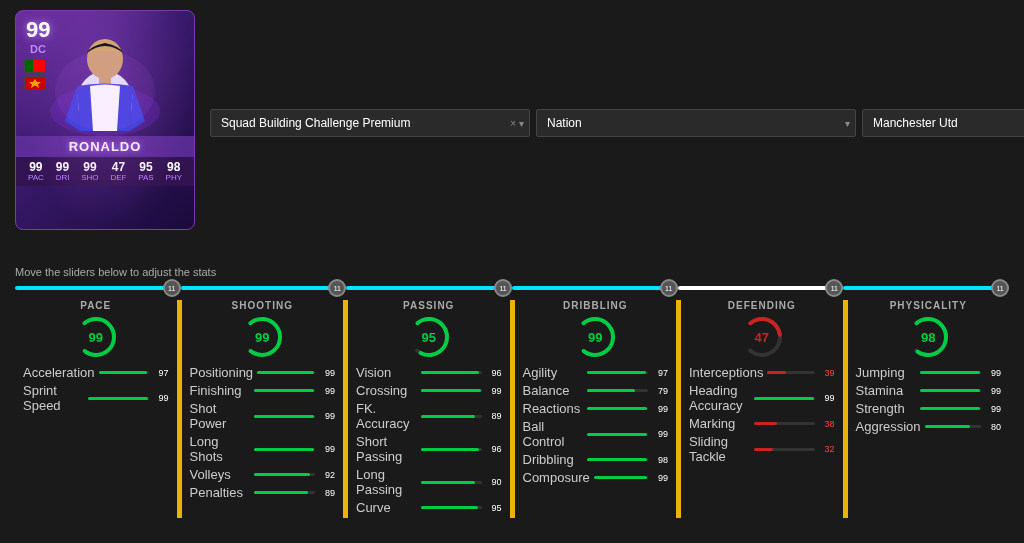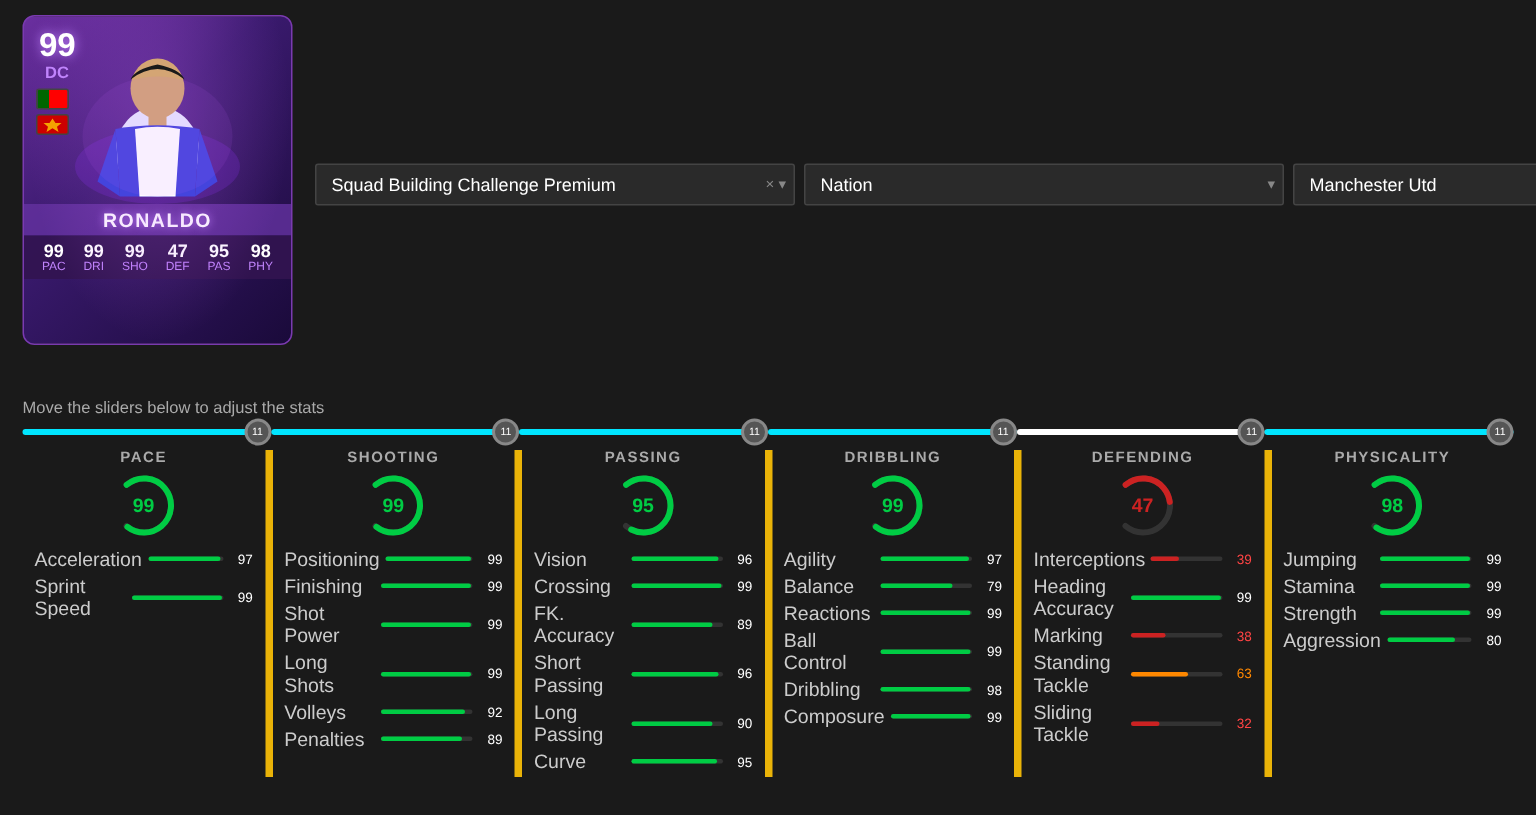--- a/index.html
+++ b/index.html
@@ -739,27 +739,20 @@
             <span class="stat-line-val">99</span>
           </div>
           <div class="stat-line">
             <span class="stat-line-name">Marking</span>
             <div class="stat-line-bar-wrap">
               <div class="stat-line-bar bar-red" style="width: 38%;"></div>
             </div>
             <span class="stat-line-val red">38</span>
           </div>
           <div class="stat-line">
-            <span class="stat-line-name">Standing Tackle</span>
-            <div class="stat-line-bar-wrap">
-              <div class="stat-line-bar bar-orange" style="width: 63%;"></div>
-            </div>
-            <span class="stat-line-val orange">63</span>
-          </div>
-          <div class="stat-line">
             <span class="stat-line-name">Sliding Tackle</span>
             <div class="stat-line-bar-wrap">
               <div class="stat-line-bar bar-red" style="width: 32%;"></div>
             </div>
             <span class="stat-line-val red">32</span>
           </div>
         </div>
         <div class="stat-column">
           <div class="stat-col-header">
             <span class="stat-col-title">PHYSICALITY</span>

